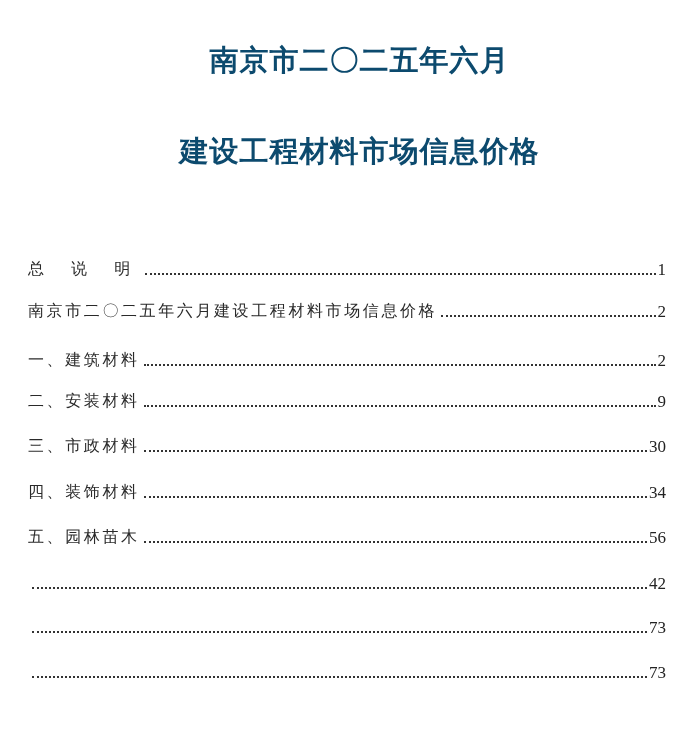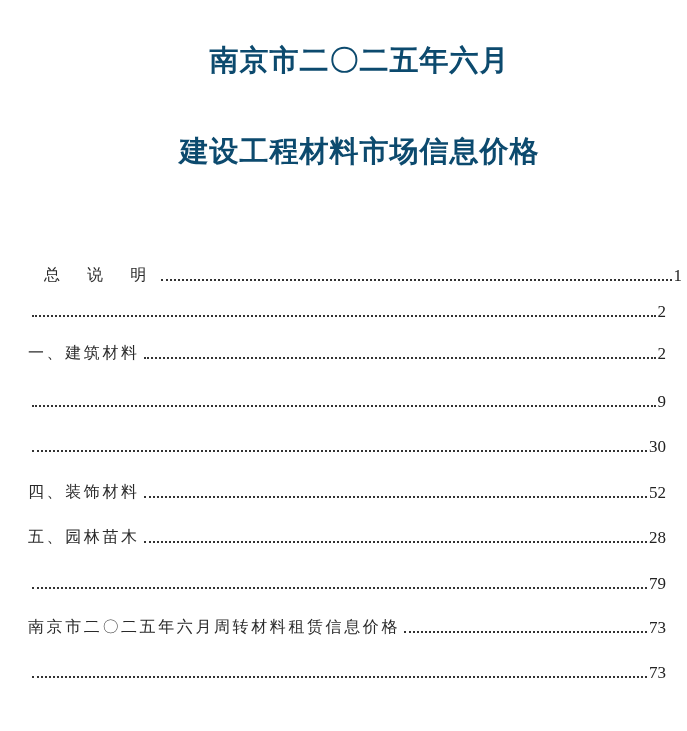--- a/index.html
+++ b/index.html
@@ -68,58 +68,60 @@
       color: #222222;
     }
   </style>
 </head>
 <body>
 
 <div class="title title-1">南京市二〇二五年六月</div>
 <div class="title title-2">建设工程材料市场信息价格</div>
 
 <div class="toc">
-  <div class="toc-row" style="top:12px;margin-left:16px;">
+  <div class="toc-row" style="top:6px;">
     <span class="toc-label spaced">总 说 明</span>
     <span class="toc-leader"></span>
     <span class="toc-page">1</span>
   </div>
   <div class="toc-row" style="top:48px;">
+    <span class="toc-label">南京市二〇二五年六月建设工程材料市场信息价格</span>
     <span class="toc-leader"></span>
     <span class="toc-page">2</span>
   </div>
-  <div class="toc-row" style="top:90px;">
+  <div class="toc-row" style="top:97px;">
     <span class="toc-label">一、建筑材料</span>
     <span class="toc-leader"></span>
     <span class="toc-page">2</span>
   </div>
   <div class="toc-row" style="top:138px;">
+    <span class="toc-label">二、安装材料</span>
     <span class="toc-leader"></span>
     <span class="toc-page">9</span>
   </div>
   <div class="toc-row" style="top:183px;">
+    <span class="toc-label">三、市政材料</span>
     <span class="toc-leader"></span>
     <span class="toc-page">30</span>
   </div>
   <div class="toc-row" style="top:229px;">
     <span class="toc-label">四、装饰材料</span>
     <span class="toc-leader"></span>
-    <span class="toc-page">52</span>
+    <span class="toc-page">34</span>
   </div>
   <div class="toc-row" style="top:274px;justify-content:center;">
     <span class="toc-label">五、园林苗木</span>
     <span class="toc-leader"></span>
-    <span class="toc-page">28</span>
+    <span class="toc-page">56</span>
   </div>
   <div class="toc-row" style="top:320px;">
     <span class="toc-leader"></span>
-    <span class="toc-page">79</span>
+    <span class="toc-page">42</span>
   </div>
   <div class="toc-row" style="top:364px;">
-    <span class="toc-label">南京市二〇二五年六月周转材料租赁信息价格</span>
     <span class="toc-leader"></span>
     <span class="toc-page">73</span>
   </div>
   <div class="toc-row" style="top:409px;">
     <span class="toc-leader"></span>
     <span class="toc-page">73</span>
   </div>
 </div>
 
 </body></html>

